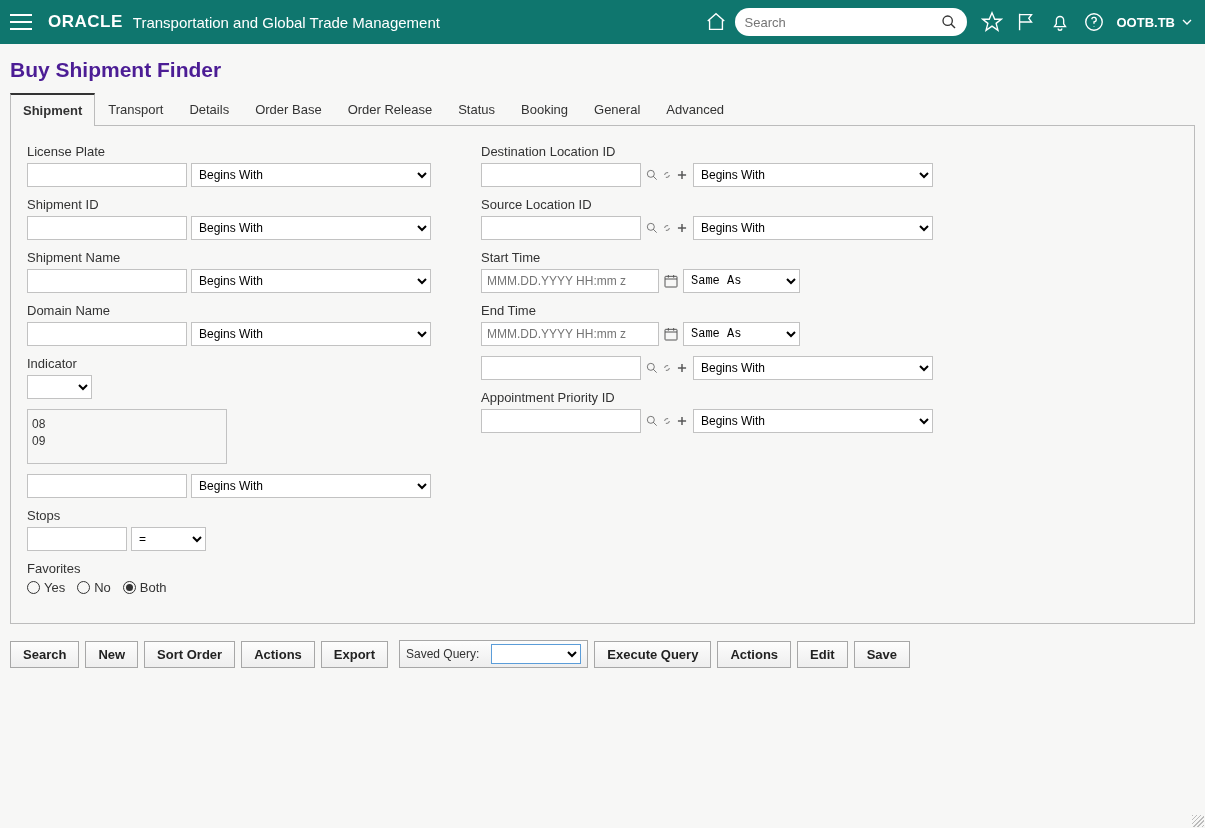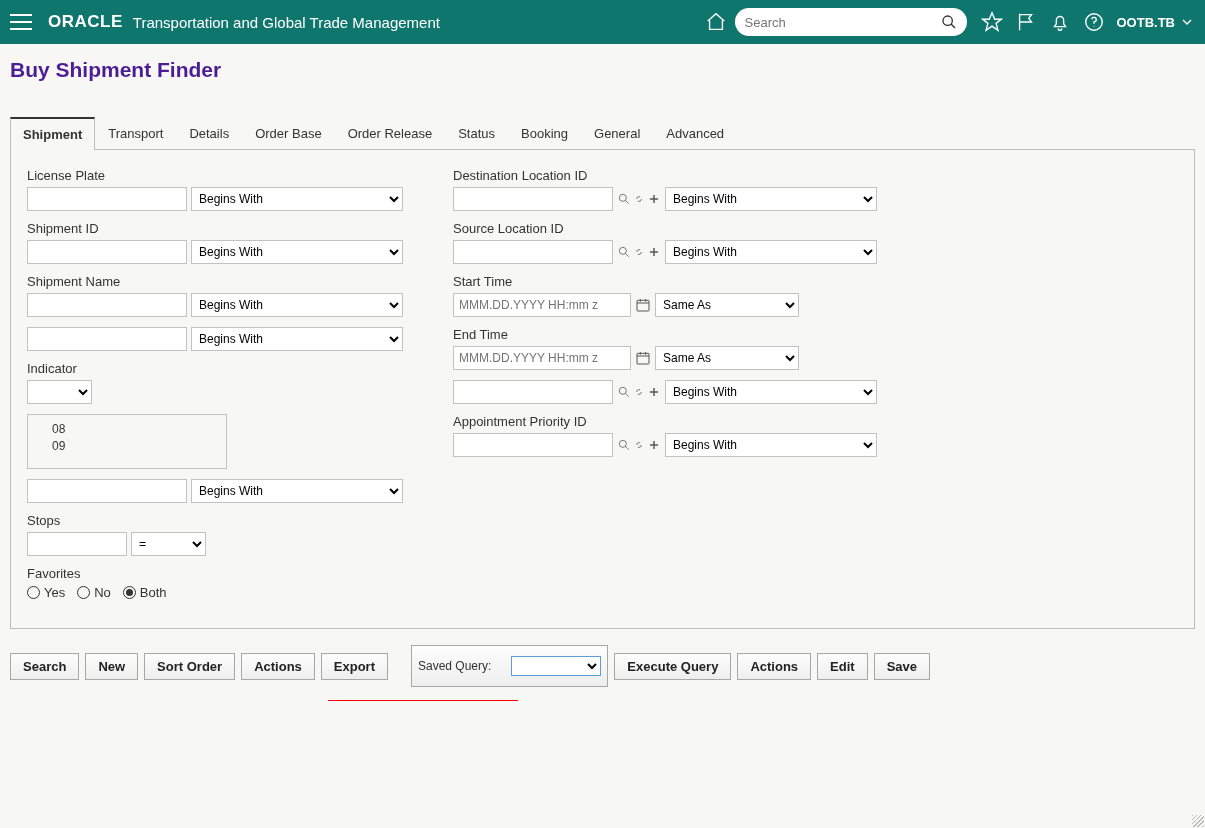--- a/index.html
+++ b/index.html
@@ -16,50 +16,50 @@
   .search-wrap input { border: none; outline: none; flex: 1; font-size: 13px; }
   .search-wrap svg { width: 16px; height: 16px; fill: none; stroke: #333; stroke-width: 2; }
   .top-icon { width: 22px; height: 22px; margin: 0 6px; cursor: pointer; stroke: #fff; fill: none; stroke-width: 1.5; }
   .user-name { font-weight: bold; font-size: 13px; margin-left: 6px; margin-right: 4px; }
   .chev { width: 16px; height: 16px; stroke: #fff; fill: none; stroke-width: 2; }
   
   .page { padding: 14px 10px; position: relative; }
   h1.page-title { font-size: 21px; font-weight: 600; color: #4c1d95; margin-bottom: 10px; }
   
   .tabs { display: flex; border-bottom: 1px solid #bcbcbc; position: relative; }
-  .tab { padding: 8px 12px; font-size: 13px; color: #333; cursor: pointer; border: 1px solid transparent; border-bottom: none; position: relative; top: 1px; margin-top: 24px; }
+  .tab { padding: 8px 12px; font-size: 13px; color: #333; cursor: pointer; border: 1px solid transparent; border-bottom: none; position: relative; top: 1px; }
   .tab.active { border-color: #bcbcbc; background: #f7f7f6; border-top: 2px solid #333; font-weight: 600; }
   
   .panel { border: 1px solid #bcbcbc; border-top: none; padding: 18px 16px; display: flex; gap: 50px; }
   .col { flex: 0 0 370px; }
   .col2 { flex: 0 0 430px; }
   .field { margin-bottom: 10px; }
   .label { font-size: 13px; margin-bottom: 4px; display: block; }
   .row { display: flex; align-items: center; gap: 4px; }
   input.txt { height: 24px; border: 1px solid #c2c2c2; padding: 0 5px; font-size: 12px; }
   select.sel { height: 24px; border: 1px solid #c2c2c2; font-size: 12px; padding: 0 3px; background: #fff; }
   .w160 { width: 160px; }
-  .w200 { width: 212px; }
+  .w200 { width: 240px; }
   .w100 { width: 100px; }
   .w65 { width: 65px; }
   .w150 { width: 178px; }
-  .w145 { width: 144px; }
-  .list { width: 200px; height: 55px; border: 1px solid #c2c2c2; padding: 6px 24px; font-size: 12px; overflow: hidden; }
+  .w145 { width: 117px; font-family: Liberation Mono, monospace; }
+  .list { width: 200px; height: 55px; border: 1px solid #c2c2c2; padding: 6px 4px; font-size: 12px; overflow: hidden; }
   .list div { line-height: 17px; }
   .mini-icons { display: flex; align-items: center; gap: 1px; }
   .mini-icons svg { width: 14px; height: 14px; stroke: #666; fill: none; stroke-width: 1.5; cursor: pointer; }
   .mini-icons .plus { stroke-width: 2.5; stroke:#555; }
   .radio-group { display: flex; align-items: center; gap: 12px; }
   .radio-opt { display: flex; align-items: center; gap: 4px; cursor: pointer; }
   .radio-circle { width: 13px; height: 13px; border: 1.5px solid #333; border-radius: 50%; display: flex; align-items: center; justify-content: center; }
   .radio-circle.sel::after { content: ''; width: 7px; height: 7px; background: #333; border-radius: 50%; }
   
   .button-bar { display: flex; align-items: center; gap: 6px; margin-top: 16px; flex-wrap: wrap; }
   .btn { background: linear-gradient(#fdfdfd,#eee); border: 1px solid #a7a7a7; padding: 5px 12px; font-size: 13px; font-weight: 600; cursor: pointer; color:#222; }
-  .saved-query-box { display: flex; align-items: center; border: 1px solid #a7a7a7; background: linear-gradient(#fdfdfd,#eee); padding: 10px 6px; gap: 20px; margin-left:17px; }
+  .saved-query-box { display: flex; align-items: center; border: 1px solid #a7a7a7; background: linear-gradient(#fdfdfd,#eee); padding: 3px 6px; gap: 12px; margin-left:5px; }
   .saved-query-box span { font-size: 12px; }
   .sq-sel { width: 90px; height: 20px; border: 1px solid #5b9dd9; background:#fff; font-size:12px; }
   
   .dd-popup { position: absolute; left: 410px; top: 729px; width: 92px; border: 1px solid #a7a7a7; background: #fff; box-shadow: 0 2px 4px rgba(0,0,0,.2); z-index: 50; }
   .dd-item { padding: 5px 8px; font-size: 13px; cursor: pointer; }
   .dd-item.blank { height: 22px; background: #eee; }
   
   .highlight { position: absolute; border: 3px solid #ff0000; pointer-events: none; z-index: 100; left: 328px; top: 656px; width: 190px; height: 165px; }
   
   .grip { position: fixed; right:0; bottom:0; width:14px; height:14px; }
@@ -141,20 +141,21 @@
         </div>
       </div>
       <div class="field">
         <span class="label">Shipment Name</span>
         <div class="row">
           <input class="txt w160" style="">
           <select class="sel w200"><option>Begins With</option></select>
         </div>
       </div>
       <div class="field">
+        <span class="label">Domain Name</span>
         <div class="row">
           <input class="txt w160" style="">
           <select class="sel w200"><option>Begins With</option></select>
         </div>
       </div>
       <div class="field">
         <span class="label">Indicator</span>
         <div class="row">
           <select class="sel w65"><option></option></select>
         </div>

